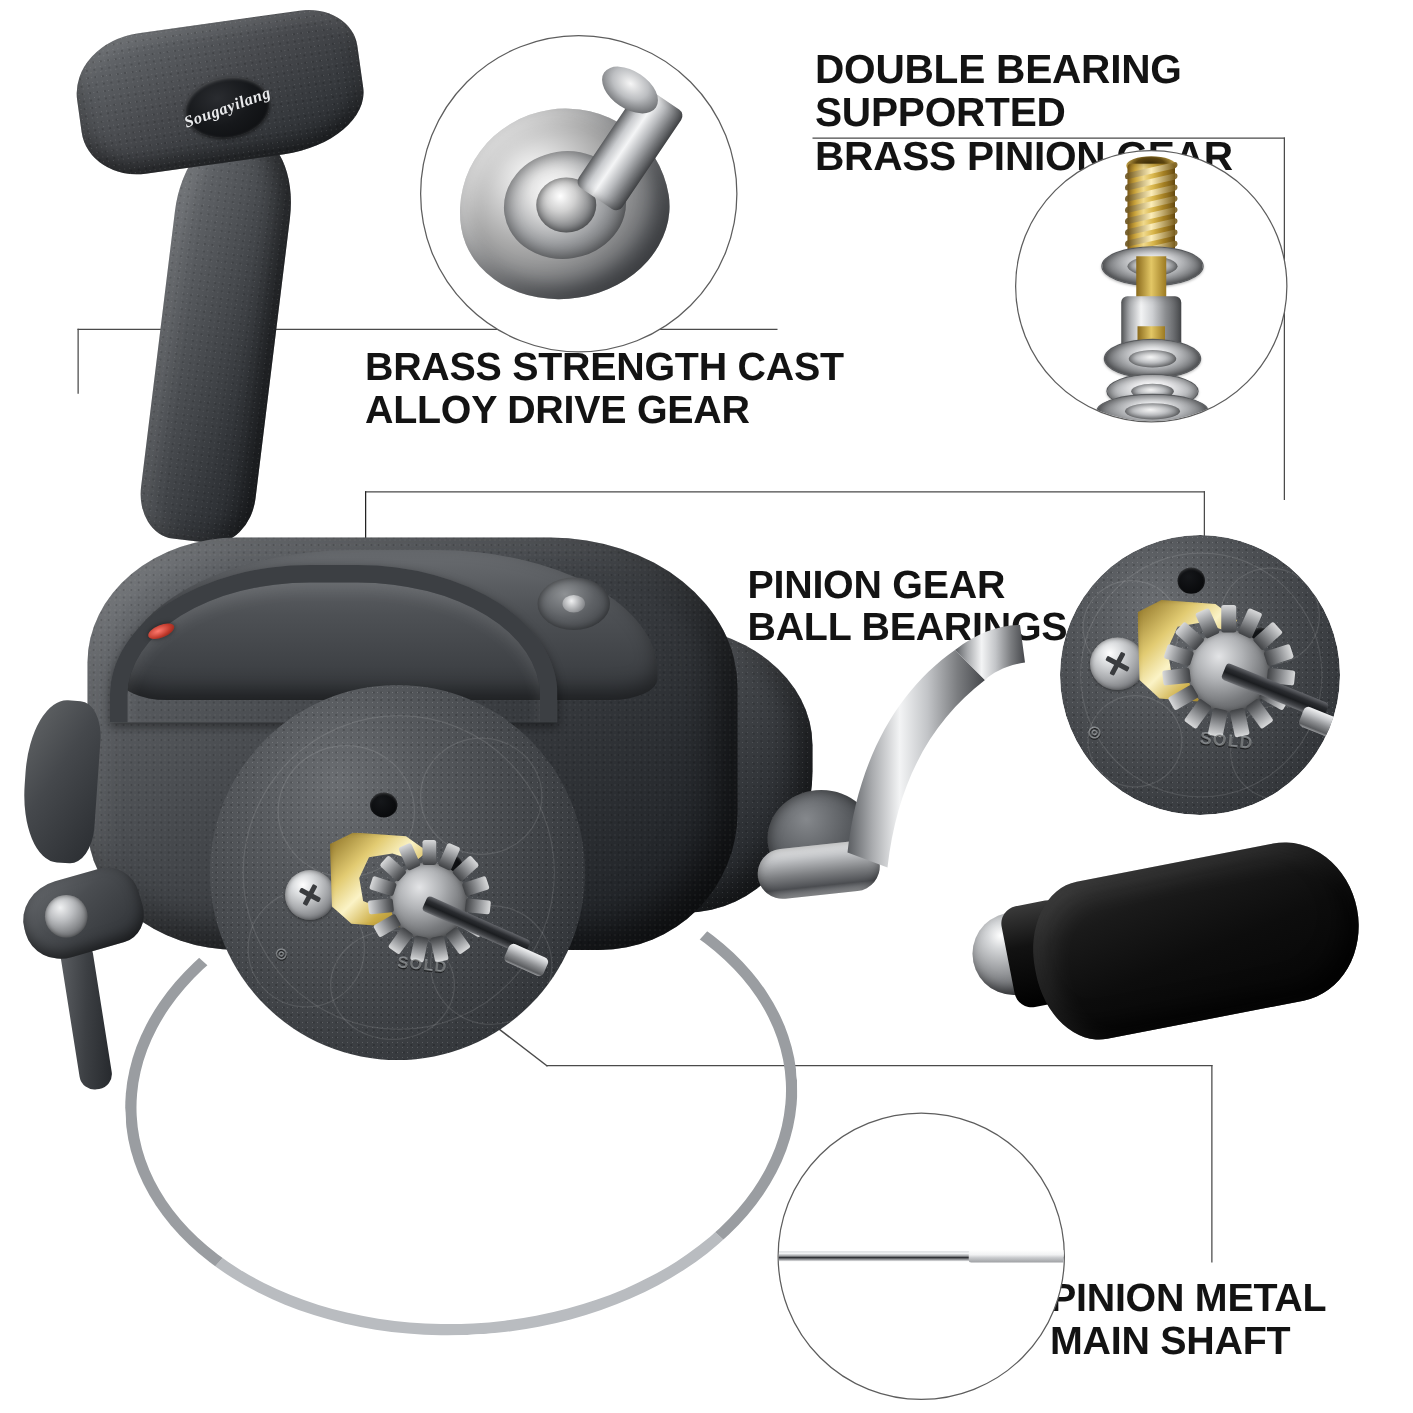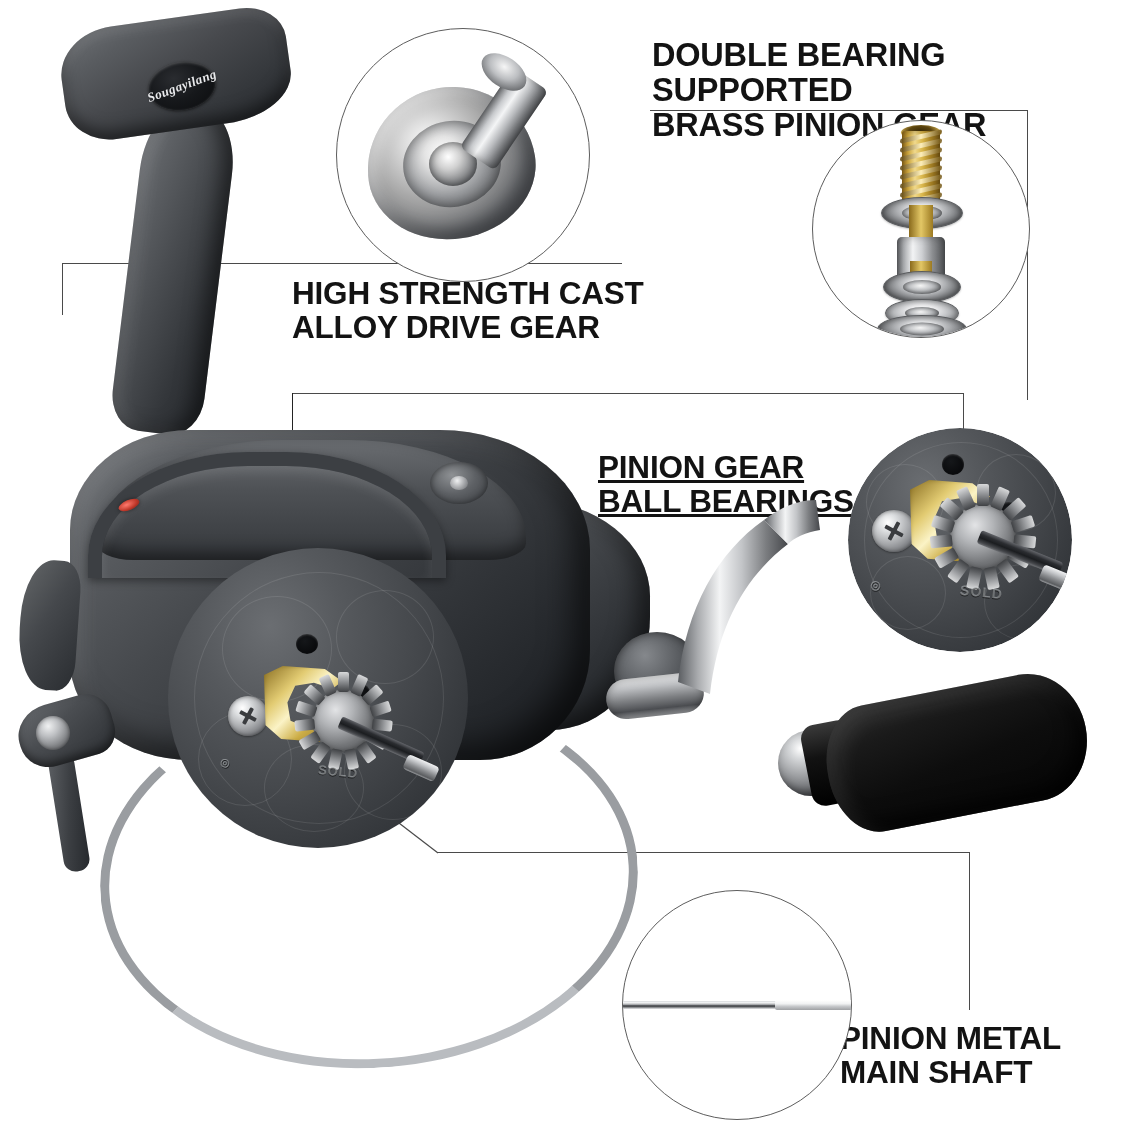--- a/index.html
+++ b/index.html
@@ -16,21 +16,21 @@
     font-family:"Liberation Sans", sans-serif;
     font-weight:bold;
     color:#131313;
     line-height:1.07;
     letter-spacing:-0.2px;
     white-space:pre-line;
     -webkit-font-smoothing:antialiased;
   }
   #label-brass{ left:652px; top:38px;  font-size:32.5px; }
   #label-drive{ left:292px; top:277px; font-size:31.5px; }
-  #label-pinion{left:598px; top:451px; font-size:31.5px;text-decoration:underline; }
+  #label-pinion{left:598px; top:451px; font-size:31.5px; }
   #label-shaft{ left:840px; top:1022px;font-size:31.5px; }
 
   
   .rule{position:absolute;background:#4a4a4a;}
   .rule.h{height:1px;}
   .rule.v{width:1px;}
   .rule.dark{background:#232323;}
   .diag{position:absolute;overflow:visible;}
 
   
@@ -395,21 +395,21 @@
 
   <svg class="diag" style="left:380px;top:808px;width:70px;height:56px;" viewBox="0 0 70 56">
     <line x1="2" y1="2" x2="58" y2="45" stroke="#4a4a4a" stroke-width="1.2"></line>
   </svg>
   <div class="rule h" style="left:437px;top:852px;width:533px;"></div>
   <div class="rule v" style="left:969px;top:852px;height:158px;"></div>
 
   <div class="callout-label" id="label-brass">DOUBLE BEARING SUPPORTED
 BRASS PINION GEAR</div>
 
-  <div class="callout-label" id="label-drive">HIGH STRENGTH CAST
+  <div class="callout-label" id="label-drive">BRASS STRENGTH CAST
 ALLOY DRIVE GEAR</div>
 
   <div class="callout-label" id="label-pinion">PINION GEAR
 BALL BEARINGS</div>
 
   <div class="callout-label" id="label-shaft">PINION METAL
 MAIN SHAFT</div>
 
   <div id="reel">
 

